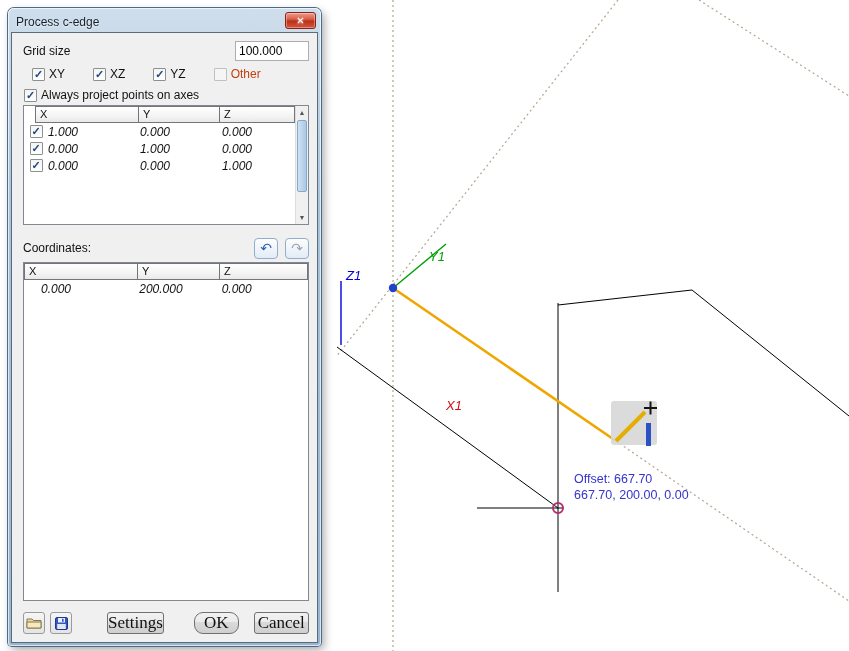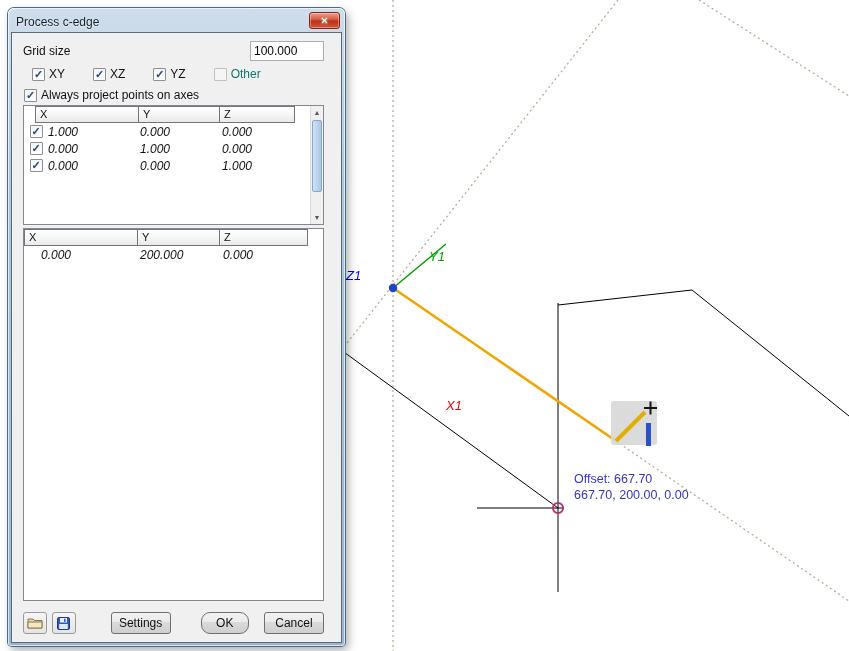--- a/index.html
+++ b/index.html
@@ -5,49 +5,49 @@
   * { margin:0; padding:0; box-sizing:border-box; }
   html,body { width:849px; height:651px; background:#fff; font-family:"Liberation Sans", sans-serif; overflow:hidden; }
   #stage { position:relative; width:849px; height:651px; background:#ffffff; }
 
   
   #viewport { position:absolute; left:0; top:0; width:849px; height:651px; }
   .offset-text { font-size:12.5px; fill:#3434cc; }
   .axis-label { font-size:13px; font-style:italic; }
 
   
-  .dialog { position:absolute; left:8px; top:8px; width:337px; height:638px;
+  .dialog { position:absolute; left:8px; top:8px; width:313px; height:638px;
     border-radius:6px 6px 4px 4px; padding:3px;
     background:linear-gradient(180deg,#cfdeec,#a9c4dc 30%,#96b5d2);
     box-shadow:0 0 0 1px #4d6b87, inset 0 0 0 1px rgba(255,255,255,.65), 3px 4px 10px rgba(0,0,0,.35); }
   .titlebar { height:21px; display:flex; align-items:center; padding:0 5px; position:relative;
     font-size:12px; color:#17212b; text-shadow:0 1px 2px rgba(255,255,255,.8); }
   .close-btn { position:absolute; right:2px; top:1px; width:31px; height:17px;
     border:1px solid #8c2013; border-radius:3px; color:#fff; font-size:10px; line-height:15px; text-align:center;
     background:linear-gradient(180deg,#eb9d8f,#d9604a 40%,#bb3017 55%,#d2573f);
     box-shadow:inset 0 0 0 1px rgba(255,255,255,.35); cursor:pointer; }
   .dialog-body { height:calc(100% - 21px); background:#f0f0f0; border:1px solid #5d6b78;
-    padding:6px 17px 8px 11px; display:flex; flex-direction:column; font-size:12px; color:#111; }
+    padding:6px 8px 8px 11px; display:flex; flex-direction:column; font-size:12px; color:#111; }
 
   .row { display:flex; align-items:center; }
   .grid-row { margin-top:2px; justify-content:space-between; height:20px; }
   .textbox { width:74px; height:20px; border:1px solid #abadb3; background:#fff; font-size:12px;
     font-family:"Liberation Sans", sans-serif; padding:1px 3px; }
   .section-label { margin-top:9px; }
 
   .cb { width:13px; height:13px; border:1px solid #8e8f8f; border-radius:1px;
     background:linear-gradient(180deg,#f4f4f4,#ffffff); display:inline-flex; align-items:center; justify-content:center;
     font-size:11px; font-weight:bold; color:#274a80; flex:0 0 13px; cursor:pointer; }
   .cb.disabled { border-color:#c0c0c0; background:#f5f5f5; cursor:default; }
   .cb-item { display:inline-flex; align-items:center; gap:4px; }
   .cb-item .lbl { white-space:nowrap; }
   .planes-row { margin-top:6px; padding-left:9px; }
   .planes-row .cb-item { margin-right:28px; }
   .planes-row .cb-item.disabled-item { margin-right:0; }
-  .disabled-item .lbl { color:#0f766e; }
+  .disabled-item .lbl { color:#c2410c; }
   .project-row { margin-top:7px; padding-left:1px; }
 
   
   .datatable { margin-top:3px; background:#fff; border:1px solid #828790; position:relative; overflow:hidden; }
   .axes-table { height:120px; }
   .coords-table { flex:1 1 auto; margin-bottom:2px; }
   .thead { display:flex; height:17px; }
   .th { background:linear-gradient(180deg,#ffffff,#f4f4f4 60%,#e9e9e9); border:1px solid #72757a;
     font-size:11px; padding:1px 0 0 4px; margin-left:-1px; cursor:pointer; }
   .th-lead { width:12px; }
@@ -64,22 +64,22 @@
 
   .coords-label-row { margin-top:12px; justify-content:space-between; height:22px; }
   .mini-btns { display:flex; gap:7px; }
   .mini-btn { width:24px; height:21px; border:1px solid #92aecb; border-radius:4px;
     background:linear-gradient(180deg,#fdfdfd,#e2ecf7); display:flex; align-items:center; justify-content:center;
     font-size:14px; color:#2c5fb0; cursor:pointer; }
   .mini-btn.dim { color:#97a4b1; }
 
   
   .btn-row { margin-top:9px; display:flex; align-items:center; }
-  .btn { height:22px; border:1px solid #707070; border-radius:3px; font-size:12px; color:#111;
-    font-family:Liberation Sans, sans-serif;
+  .btn { height:22px; border:1px solid #707070; border-radius:3px; font-size:17px; color:#111;
+    font-family:Liberation Serif, serif;
     background:linear-gradient(180deg,#f2f2f2,#ebebeb 45%,#dadada 46%,#cfcfcf); cursor:pointer;
     display:inline-flex; align-items:center; justify-content:center; }
   .icon-btn { width:26px; margin-right:5px; background:linear-gradient(180deg,#f6f6f6,#e4e4e4); border-color:#9a9a9a; }
   .btn-settings { width:66px; margin-left:30px; }
   .btn-ok { width:53px; margin-left:30px;border-radius:9px; }
   .btn-cancel { width:66px; margin-left:15px; }
 </style>
 </head>
 <body>
 
@@ -213,20 +213,31 @@
           <span class="tcell" style="width:82px;">0.000</span>
           <span class="tcell" style="width:70px;">1.000</span>
         </div>
         <div class="vscroll">
           <div class="arrow up">▲</div>
           <div class="thumb"></div>
           <div class="arrow down">▼</div>
         </div>
       </div>
 
+      <div class="row coords-label-row">
+        <span>Coordinates:</span>
+        <span class="mini-btns">
+          <span class="mini-btn">
+              <span>↶</span>
+            </span>
+          <span class="mini-btn dim">
+              <span>↷</span>
+            </span>
+        </span>
+      </div>
       <div class="datatable coords-table">
         <div class="thead">
           <div class="th" style="width:114px; margin-left:0;">X</div>
           <div class="th" style="width:83px;">Y</div>
           <div class="th" style="width:89px;">Z</div>
         </div>
         <div class="trow">
           <span class="tcell" style="width:114px; padding-left:17px;">0.000</span>
           <span class="tcell" style="width:83px; padding-left:2px;">200.000</span>
           <span class="tcell" style="width:89px; padding-left:2px;">0.000</span>

